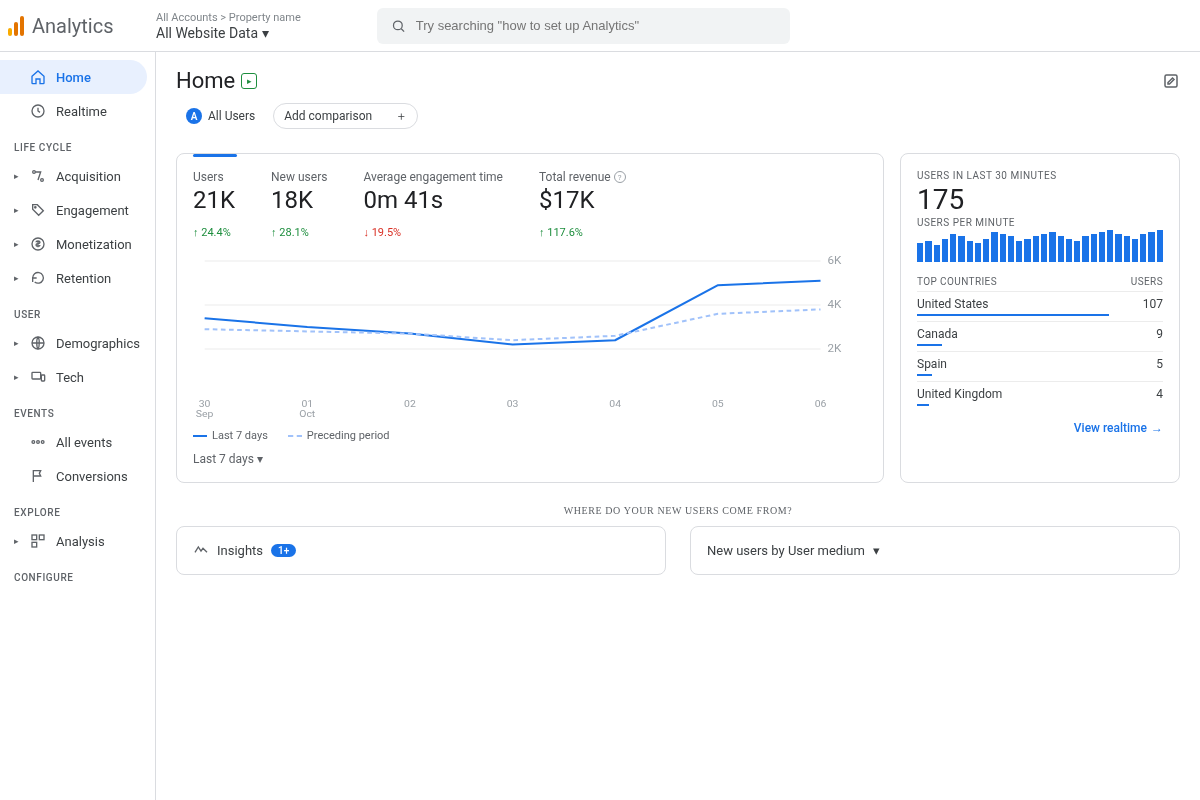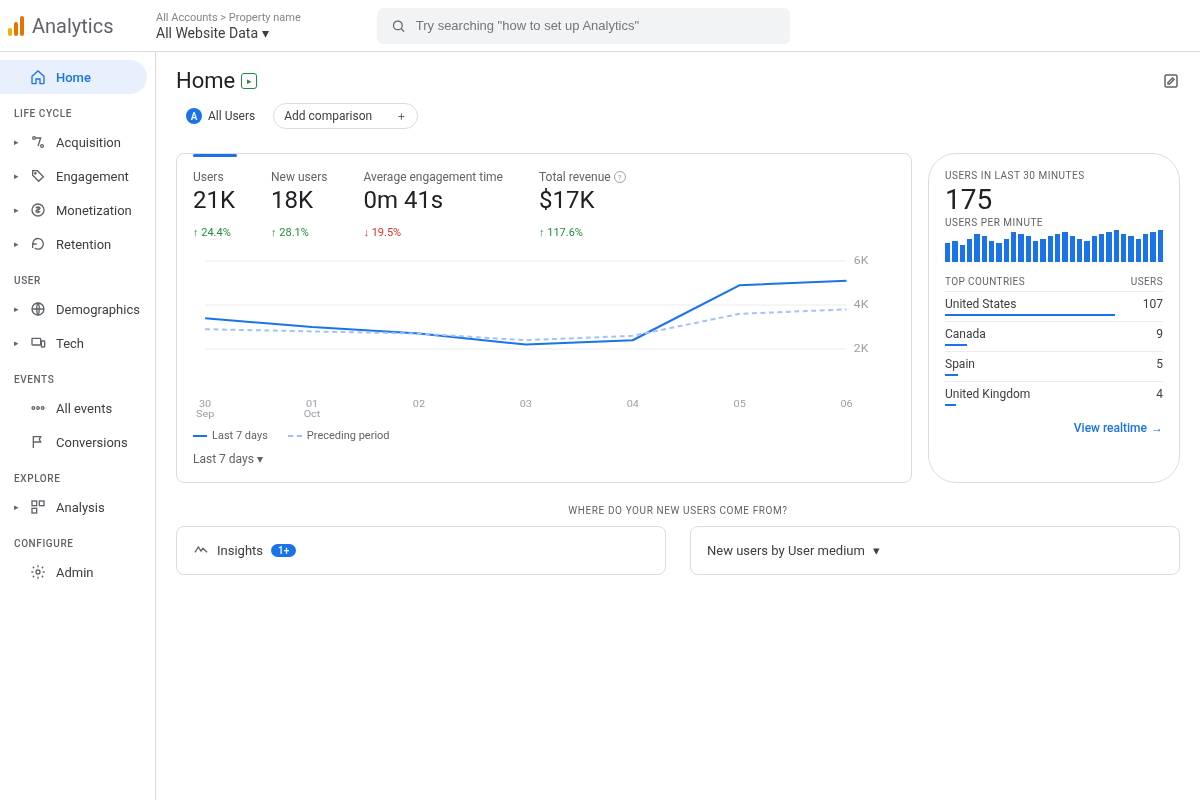--- a/index.html
+++ b/index.html
@@ -41,21 +41,21 @@
 .filters { display: flex; align-items: center; gap: 8px; margin-bottom: 24px; }
 .chip { display: inline-flex; align-items: center; gap: 6px; height: 26px; padding: 0 10px; border-radius: 13px; font-size: 12px; }
 .chip-primary { background: #fff; border: none; }
 .chip-primary .badge { width: 16px; height: 16px; border-radius: 50%; background: #1a73e8; color: #fff; font-size: 10px; display: flex; align-items: center; justify-content: center; font-weight: 600; }
 .chip-outline { border: 1px solid #dadce0; background: #fff; cursor: pointer; gap: 23px; }
 
 
 .cards { display: flex; gap: 16px; }
 .card { border: 1px solid #dadce0; border-radius: 8px; padding: 16px; background: #fff; }
 .card-main { flex: 1; }
-.card-side { width: 252px; border-radius: 28px; }
+.card-side { width: 280px; }
 
 
 .stats { display: flex; gap: 36px; margin-bottom: 8px; position: relative; }
 .stats::before { content: ""; position: absolute; top: -16px; left: 0; width: 44px; height: 3px; background: #1a73e8; border-radius: 2px; }
 .stat-label { font-size: 12px; color: #5f6368; display: flex; align-items: center; gap: 3px; }
 .stat-val { font-size: 24px; color: #202124; margin-top: 2px; }
 .stat-delta { font-size: 11px; margin-top: 12px; display: flex; align-items: center; gap: 2px; }
 .up { color: #1e8e3e; }
 .down { color: #d93025; }
 .help { width: 12px; height: 12px; border: 1px solid #9aa0a6; border-radius: 50%; font-size: 8px; color: #9aa0a6; display: inline-flex; align-items: center; justify-content: center; }
@@ -76,21 +76,21 @@
 .side-big { font-size: 28px; color: #202124; margin-bottom: 1px; }
 .spark { display: flex; align-items: flex-end; gap: 2px; height: 32px; margin-bottom: 14px; }
 .spark span { flex: 1; background: #1a73e8; }
 .country-head { display: flex; justify-content: space-between; font-size: 10px; letter-spacing: 0.4px; color: #5f6368; padding-bottom: 4px; }
 .country-row { display: flex; flex-direction: column; padding: 5px 0; border-top: 1px solid #ececec; font-size: 12px; }
 .country-row .line1 { display: flex; justify-content: space-between; }
 .country-row .bar { height: 2px; background: #1a73e8; margin-top: 3px; }
 .view-link { text-align: right; margin-top: 10px; font-size: 12px; color: #1a73e8; font-weight: 500; cursor: pointer; display: flex; justify-content: flex-end; align-items: center; gap: 4px; }
 
 
-.section-q { text-align: center; font-size: 10px; letter-spacing: 0.6px; color: #5f6368; margin: 22px 0 10px; }
+.section-q { text-align: center; font-size: 10px; letter-spacing: 0.6px; color: #5f6368; margin: 22px 0 10px; font-family: Liberation Serif, serif; }
 .cards2 { display: flex; gap: 24px; }
 .card-half { flex: 1; border: 1px solid #dadce0; border-radius: 8px; padding: 14px 16px; display: flex; align-items: center; gap: 8px; font-size: 13px; }
 .insights-ico { color: #5f6368; }
 .pill { background: #1a73e8; color: #fff; font-size: 10px; padding: 1px 7px; border-radius: 9px; font-weight: 500; }
 
 svg.icon { width: 16px; height: 16px; }
 </style>
 </head>
 <body>
 
@@ -127,20 +127,30 @@
     <div class="sidebar">
       <div class="nav-item active">
         <span class="chev"></span>
         <span class="ico">
             <svg class="icon" viewBox="0 0 24 24" fill="none" stroke="currentColor" stroke-width="2">
               <path d="M3 11l9-8 9 8v10a1 1 0 01-1 1h-5v-7h-6v7H4a1 1 0 01-1-1V11z"></path>
             </svg>
           </span>
         <span>Home</span>
       </div>
+      <div class="nav-item">
+        <span class="chev"></span>
+        <span class="ico">
+            <svg class="icon" viewBox="0 0 24 24" fill="none" stroke="currentColor" stroke-width="2">
+              <circle cx="12" cy="12" r="9"></circle>
+              <path d="M12 7v5l3 2"></path>
+            </svg>
+          </span>
+        <span>Realtime</span>
+      </div>
 
       <div class="nav-section">LIFE CYCLE</div>
       <div class="nav-item">
         <span class="chev">▸</span>
         <span class="ico">
             <svg class="icon" viewBox="0 0 24 24" fill="none" stroke="currentColor" stroke-width="2">
               <circle cx="6" cy="6" r="2"></circle>
               <circle cx="18" cy="18" r="2"></circle>
               <path d="M8 6h8l-4 12"></path>
             </svg>
@@ -229,30 +239,20 @@
             <svg class="icon" viewBox="0 0 24 24" fill="none" stroke="currentColor" stroke-width="2">
               <rect x="3" y="3" width="7" height="7"></rect>
               <rect x="14" y="3" width="7" height="7"></rect>
               <rect x="3" y="14" width="7" height="7"></rect>
             </svg>
           </span>
         <span>Analysis</span>
       </div>
 
       <div class="nav-section">CONFIGURE</div>
-      <div class="nav-item">
-        <span class="chev"></span>
-        <span class="ico">
-            <svg class="icon" viewBox="0 0 24 24" fill="none" stroke="currentColor" stroke-width="2">
-              <circle cx="12" cy="12" r="3"></circle>
-              <path d="M12 2v3M12 19v3M4.2 4.2l2.1 2.1M17.7 17.7l2.1 2.1M2 12h3M19 12h3M4.2 19.8l2.1-2.1M17.7 6.3l2.1-2.1"></path>
-            </svg>
-          </span>
-        <span>Admin</span>
-      </div>
     </div>
 
     <div class="main">
       <div class="page-title-row">
         <div class="page-title">
           <span>Home</span>
           <span class="title-badge">▸</span>
         </div>
         <svg class="edit-icon" viewBox="0 0 24 24" fill="none" stroke="#5f6368" stroke-width="2">
             <rect x="4" y="4" width="16" height="16" rx="2"></rect>

